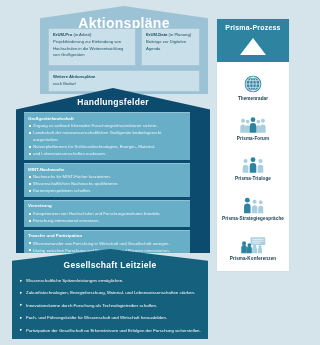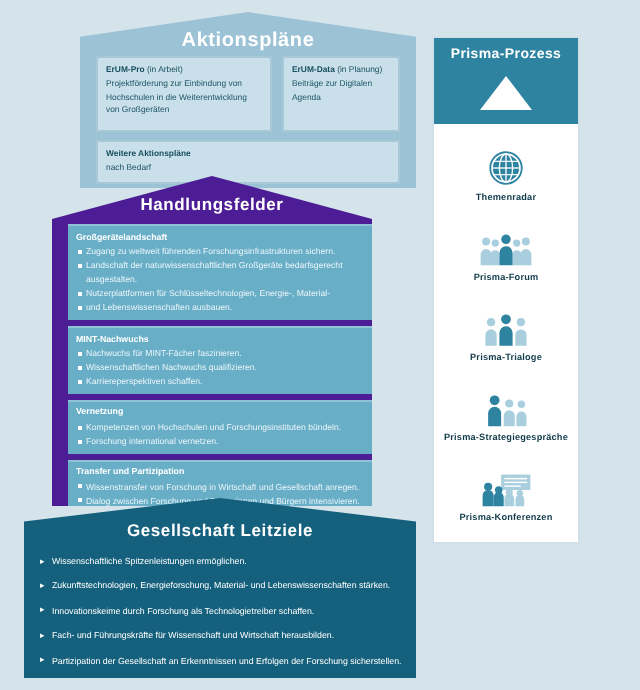--- a/index.html
+++ b/index.html
@@ -15,40 +15,40 @@
   .pyramid{position:absolute;left:12px;top:6px;width:196px;height:333px;}
 
   
   .layer-ap{
     position:absolute;left:28px;top:0;width:168px;height:88px;
     background:#9cc3d5;
     clip-path:polygon(50% 0%, 100% 14%, 100% 100%, 0% 100%, 0% 14%);
   }
   .layer-ap .band-title{
     position:absolute;left:0;top:9px;width:100%;
-    text-align:center;color:#ffffff;font-size:10px;font-weight:bold;
+    text-align:center;color:#ffffff;font-size:14px;font-weight:bold;
     letter-spacing:.3px;
   }
   .ap-boxes{position:absolute;left:8px;top:22px;width:152px;}
   .ap-row{display:flex;gap:5px;}
   .ap-card{
     background:#c9dfe9;border:0.5px solid #a8c8d8;
     padding:3px 4px;box-sizing:border-box;
   }
   .ap-card.c1{width:88px;min-height:38px;}
   .ap-card.c2{width:59px;min-height:38px;}
   .ap-card.wide{width:152px;min-height:15px;margin-top:4px;}
   .ap-head{font-size:4.2px;font-weight:bold;color:#18505f;line-height:1.5;}
   .ap-head .sub{font-weight:normal;}
   .ap-body{font-size:4.2px;color:#1d5568;line-height:1.55;margin-top:1px;}
 
   
   .layer-hf{
-    position:absolute;left:14px;top:82px;width:160px;height:165px;
-    background:#4c1d95;
+    position:absolute;left:4px;top:82px;width:194px;height:165px;
+    background:#0c4a6e;
     clip-path:polygon(50% 0%, 100% 13%, 100% 100%, 0% 100%, 0% 13%);
   }
   .layer-hf .band-title{
     position:absolute;left:0;top:9px;width:100%;
     text-align:center;color:#ffffff;font-size:8.5px;font-weight:bold;
     letter-spacing:.3px;
   }
   .hf-list{position:absolute;left:8px;top:24px;width:166px;}
   .hf-card{
     background:#69aec7;border-top:0.5px solid #8ec4d6;

